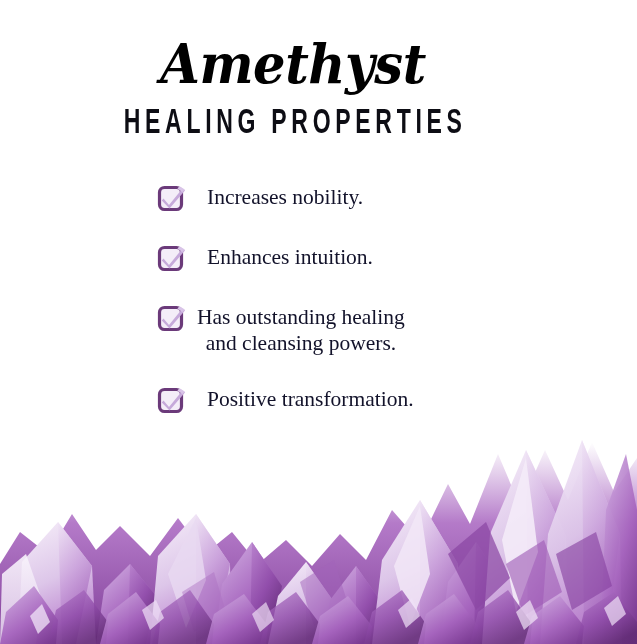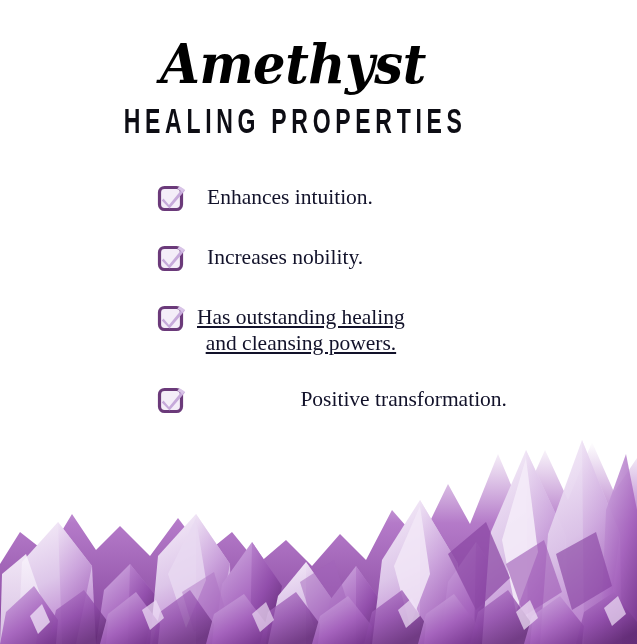--- a/index.html
+++ b/index.html
@@ -64,21 +64,21 @@
   }
   .list-inner {
     width: 350px;
     margin: 0 auto 0 157px;
   }
   .item {
     display: flex;
     align-items: flex-start;
     margin-bottom: 28px;
   }
-  .item:last-child { margin-bottom: 0; justify-content: space-between; }
+  .item:last-child { margin-bottom: 0; }
 
   .checkbox-wrap {
     flex: 0 0 auto;
     width: 30px;
     height: 30px;
     position: relative;
     margin-top: 2px;
   }
   .checkbox-wrap svg { display: block; }
 
@@ -87,21 +87,20 @@
     font-size: 21.5px;
     line-height: 1.22;
     color: #12122a;
     padding-left: 20px;
     padding-top: 2px;
     white-space: pre-line;
   }
   .item.two-line .item-text {
     text-align: center;
     padding-left: 10px;
-    text-decoration: underline;
   }
 
   
   .crystals {
     position: absolute;
     left: 0;
     bottom: 0;
     width: 637px;
     height: 230px;
   }
@@ -121,32 +120,32 @@
     <div class="list-inner">
 
       <div class="item">
         <span class="checkbox-wrap">
           <svg width="30" height="30" viewBox="0 0 30 30" aria-hidden="true">
             <rect x="2.5" y="3.5" width="22" height="22" rx="5" ry="5" fill="#f4edf8" stroke="#6b3a7a" stroke-width="3.2"></rect>
             <path d="M6.5 14.5 L12 21 L25.5 4.5 L28 6.5 L12.5 24.5 L4.8 16.5 Z" fill="#c6a9da"></path>
             <path d="M22.5 2.2 L27.8 5.6 L25.5 8.2 L20.4 4.6 Z" fill="#d9c4e8"></path>
           </svg>
         </span>
+        <span class="item-text">Increases nobility.</span>
+      </div>
+
+      <div class="item">
+        <span class="checkbox-wrap">
+          <svg width="30" height="30" viewBox="0 0 30 30" aria-hidden="true">
+            <rect x="2.5" y="3.5" width="22" height="22" rx="5" ry="5" fill="#f4edf8" stroke="#6b3a7a" stroke-width="3.2"></rect>
+            <path d="M6.5 14.5 L12 21 L25.5 4.5 L28 6.5 L12.5 24.5 L4.8 16.5 Z" fill="#c6a9da"></path>
+            <path d="M22.5 2.2 L27.8 5.6 L25.5 8.2 L20.4 4.6 Z" fill="#d9c4e8"></path>
+          </svg>
+        </span>
         <span class="item-text">Enhances intuition.</span>
-      </div>
-
-      <div class="item">
-        <span class="checkbox-wrap">
-          <svg width="30" height="30" viewBox="0 0 30 30" aria-hidden="true">
-            <rect x="2.5" y="3.5" width="22" height="22" rx="5" ry="5" fill="#f4edf8" stroke="#6b3a7a" stroke-width="3.2"></rect>
-            <path d="M6.5 14.5 L12 21 L25.5 4.5 L28 6.5 L12.5 24.5 L4.8 16.5 Z" fill="#c6a9da"></path>
-            <path d="M22.5 2.2 L27.8 5.6 L25.5 8.2 L20.4 4.6 Z" fill="#d9c4e8"></path>
-          </svg>
-        </span>
-        <span class="item-text">Increases nobility.</span>
       </div>
 
 
       <div class="item two-line">
         <span class="checkbox-wrap">
           <svg width="30" height="30" viewBox="0 0 30 30" aria-hidden="true">
             <rect x="2.5" y="3.5" width="22" height="22" rx="5" ry="5" fill="#f4edf8" stroke="#6b3a7a" stroke-width="3.2"></rect>
             <path d="M6.5 14.5 L12 21 L25.5 4.5 L28 6.5 L12.5 24.5 L4.8 16.5 Z" fill="#c6a9da"></path>
             <path d="M22.5 2.2 L27.8 5.6 L25.5 8.2 L20.4 4.6 Z" fill="#d9c4e8"></path>
           </svg>

